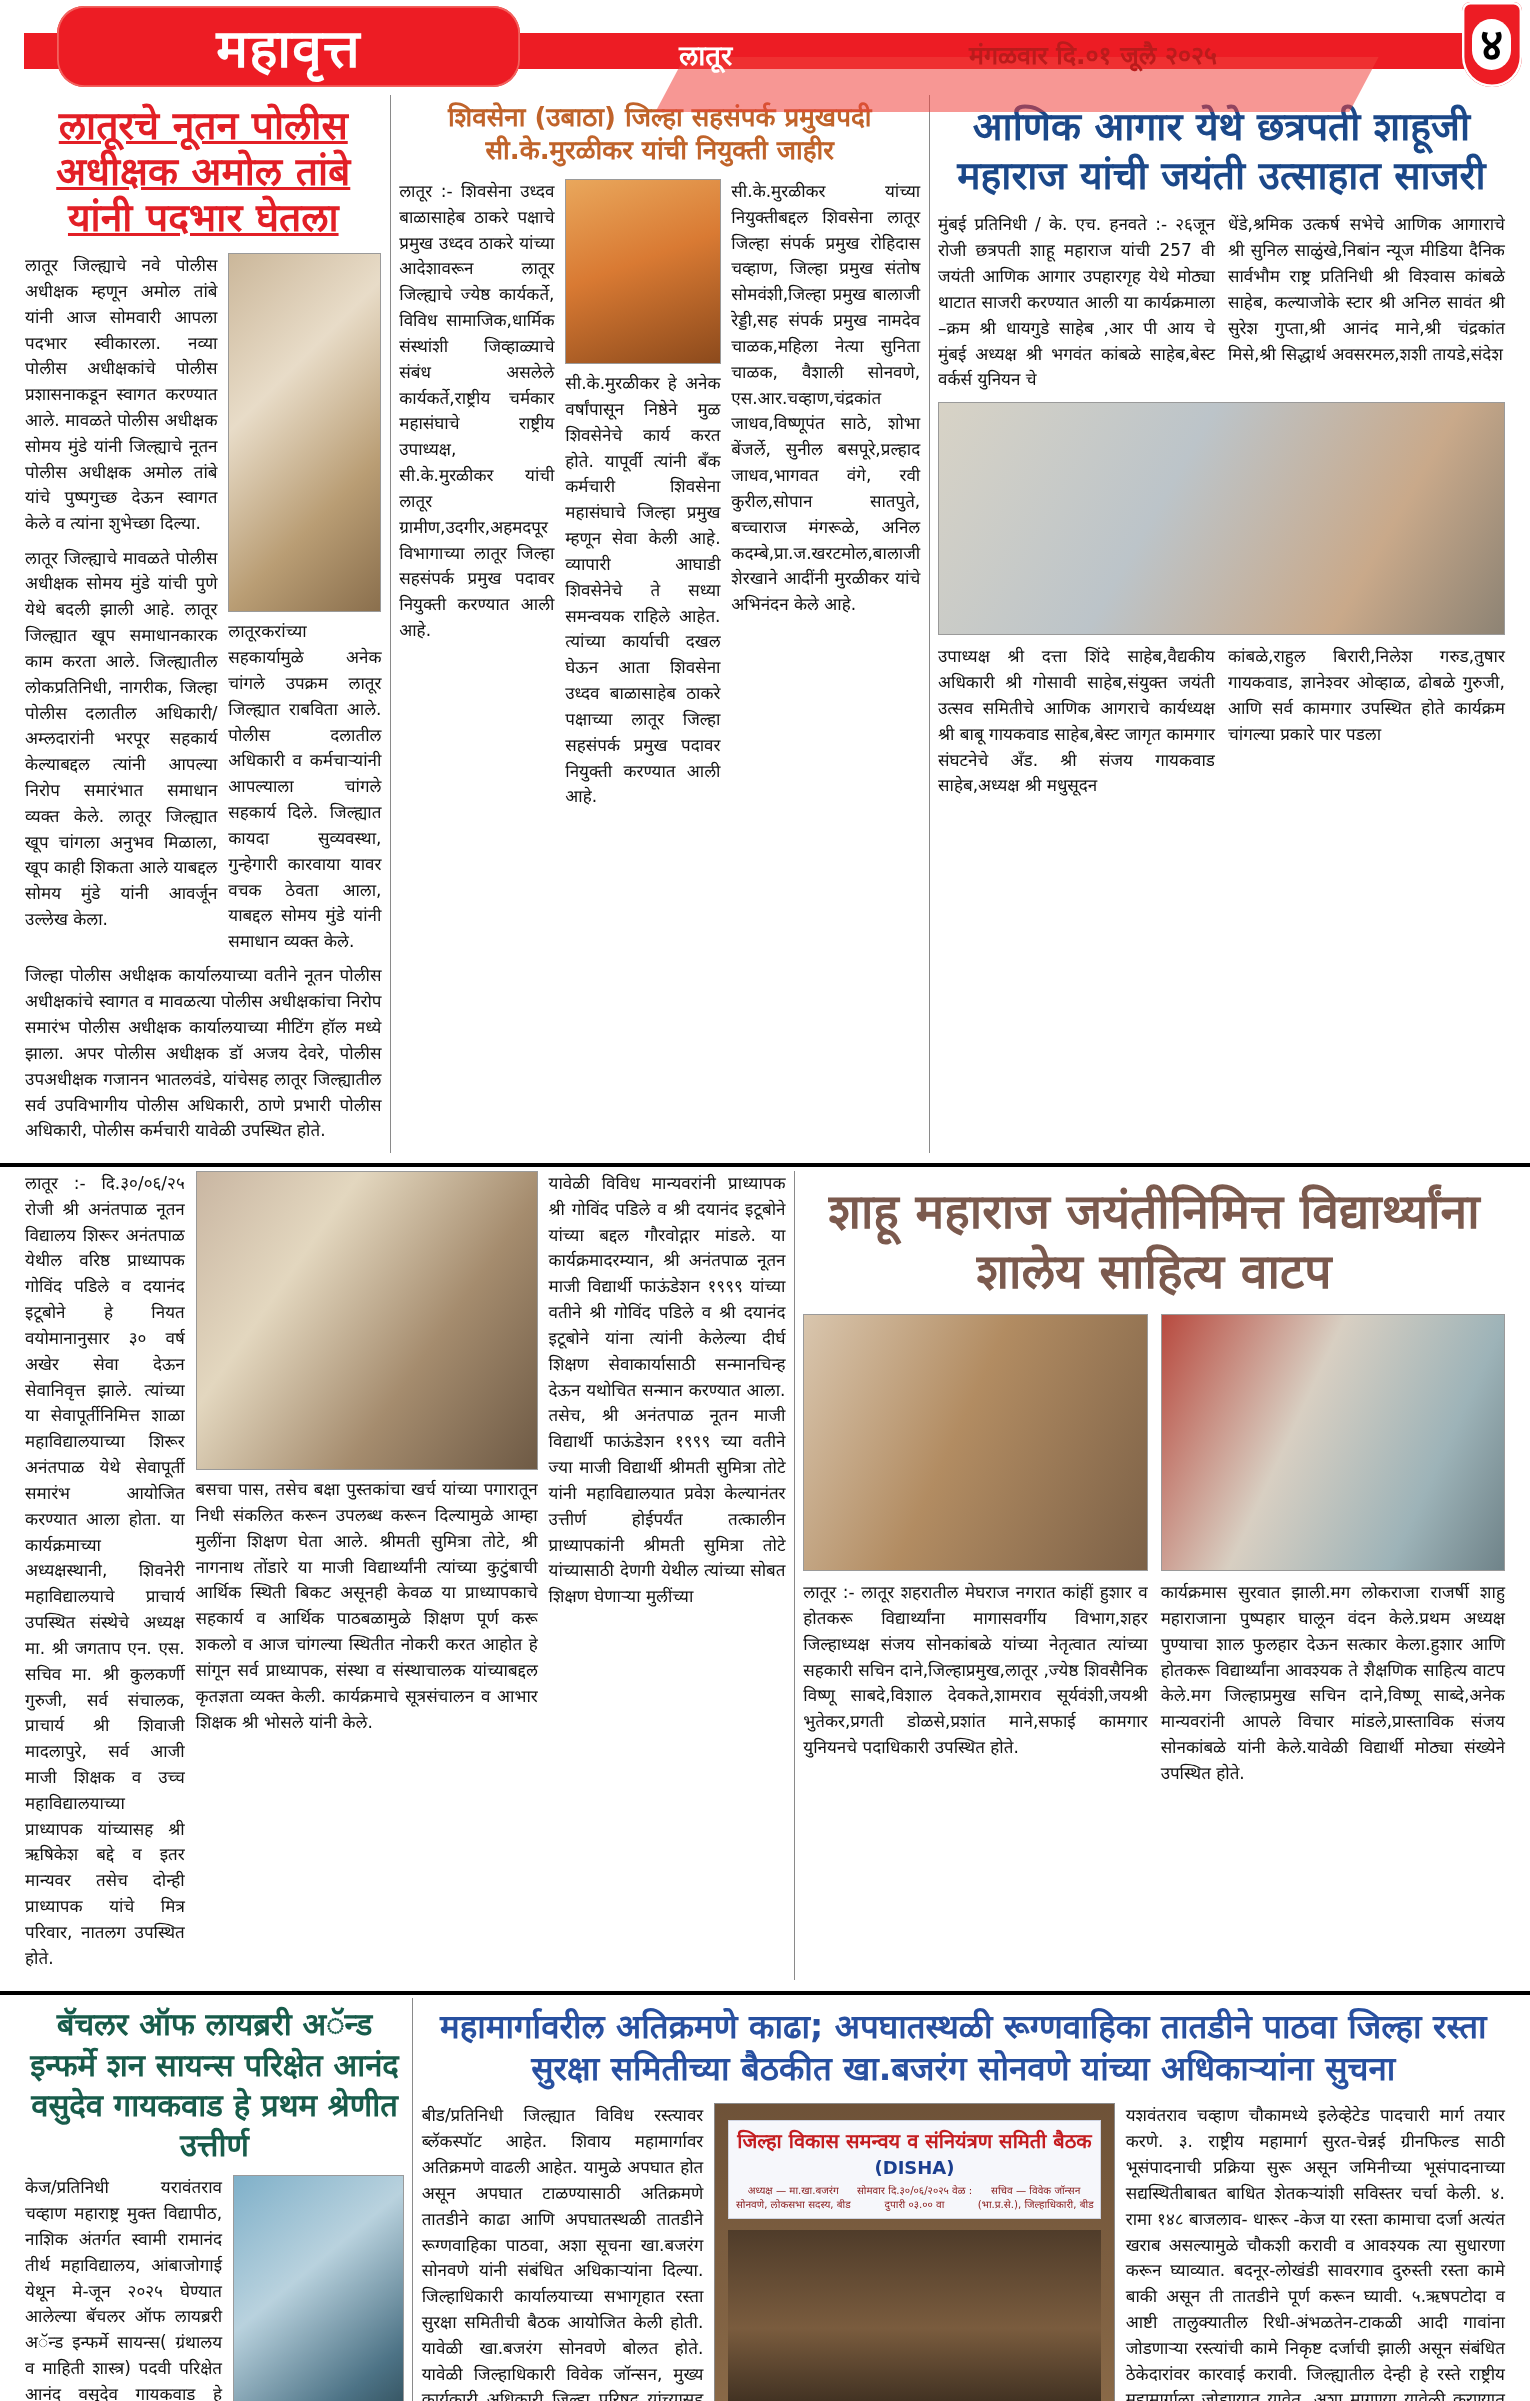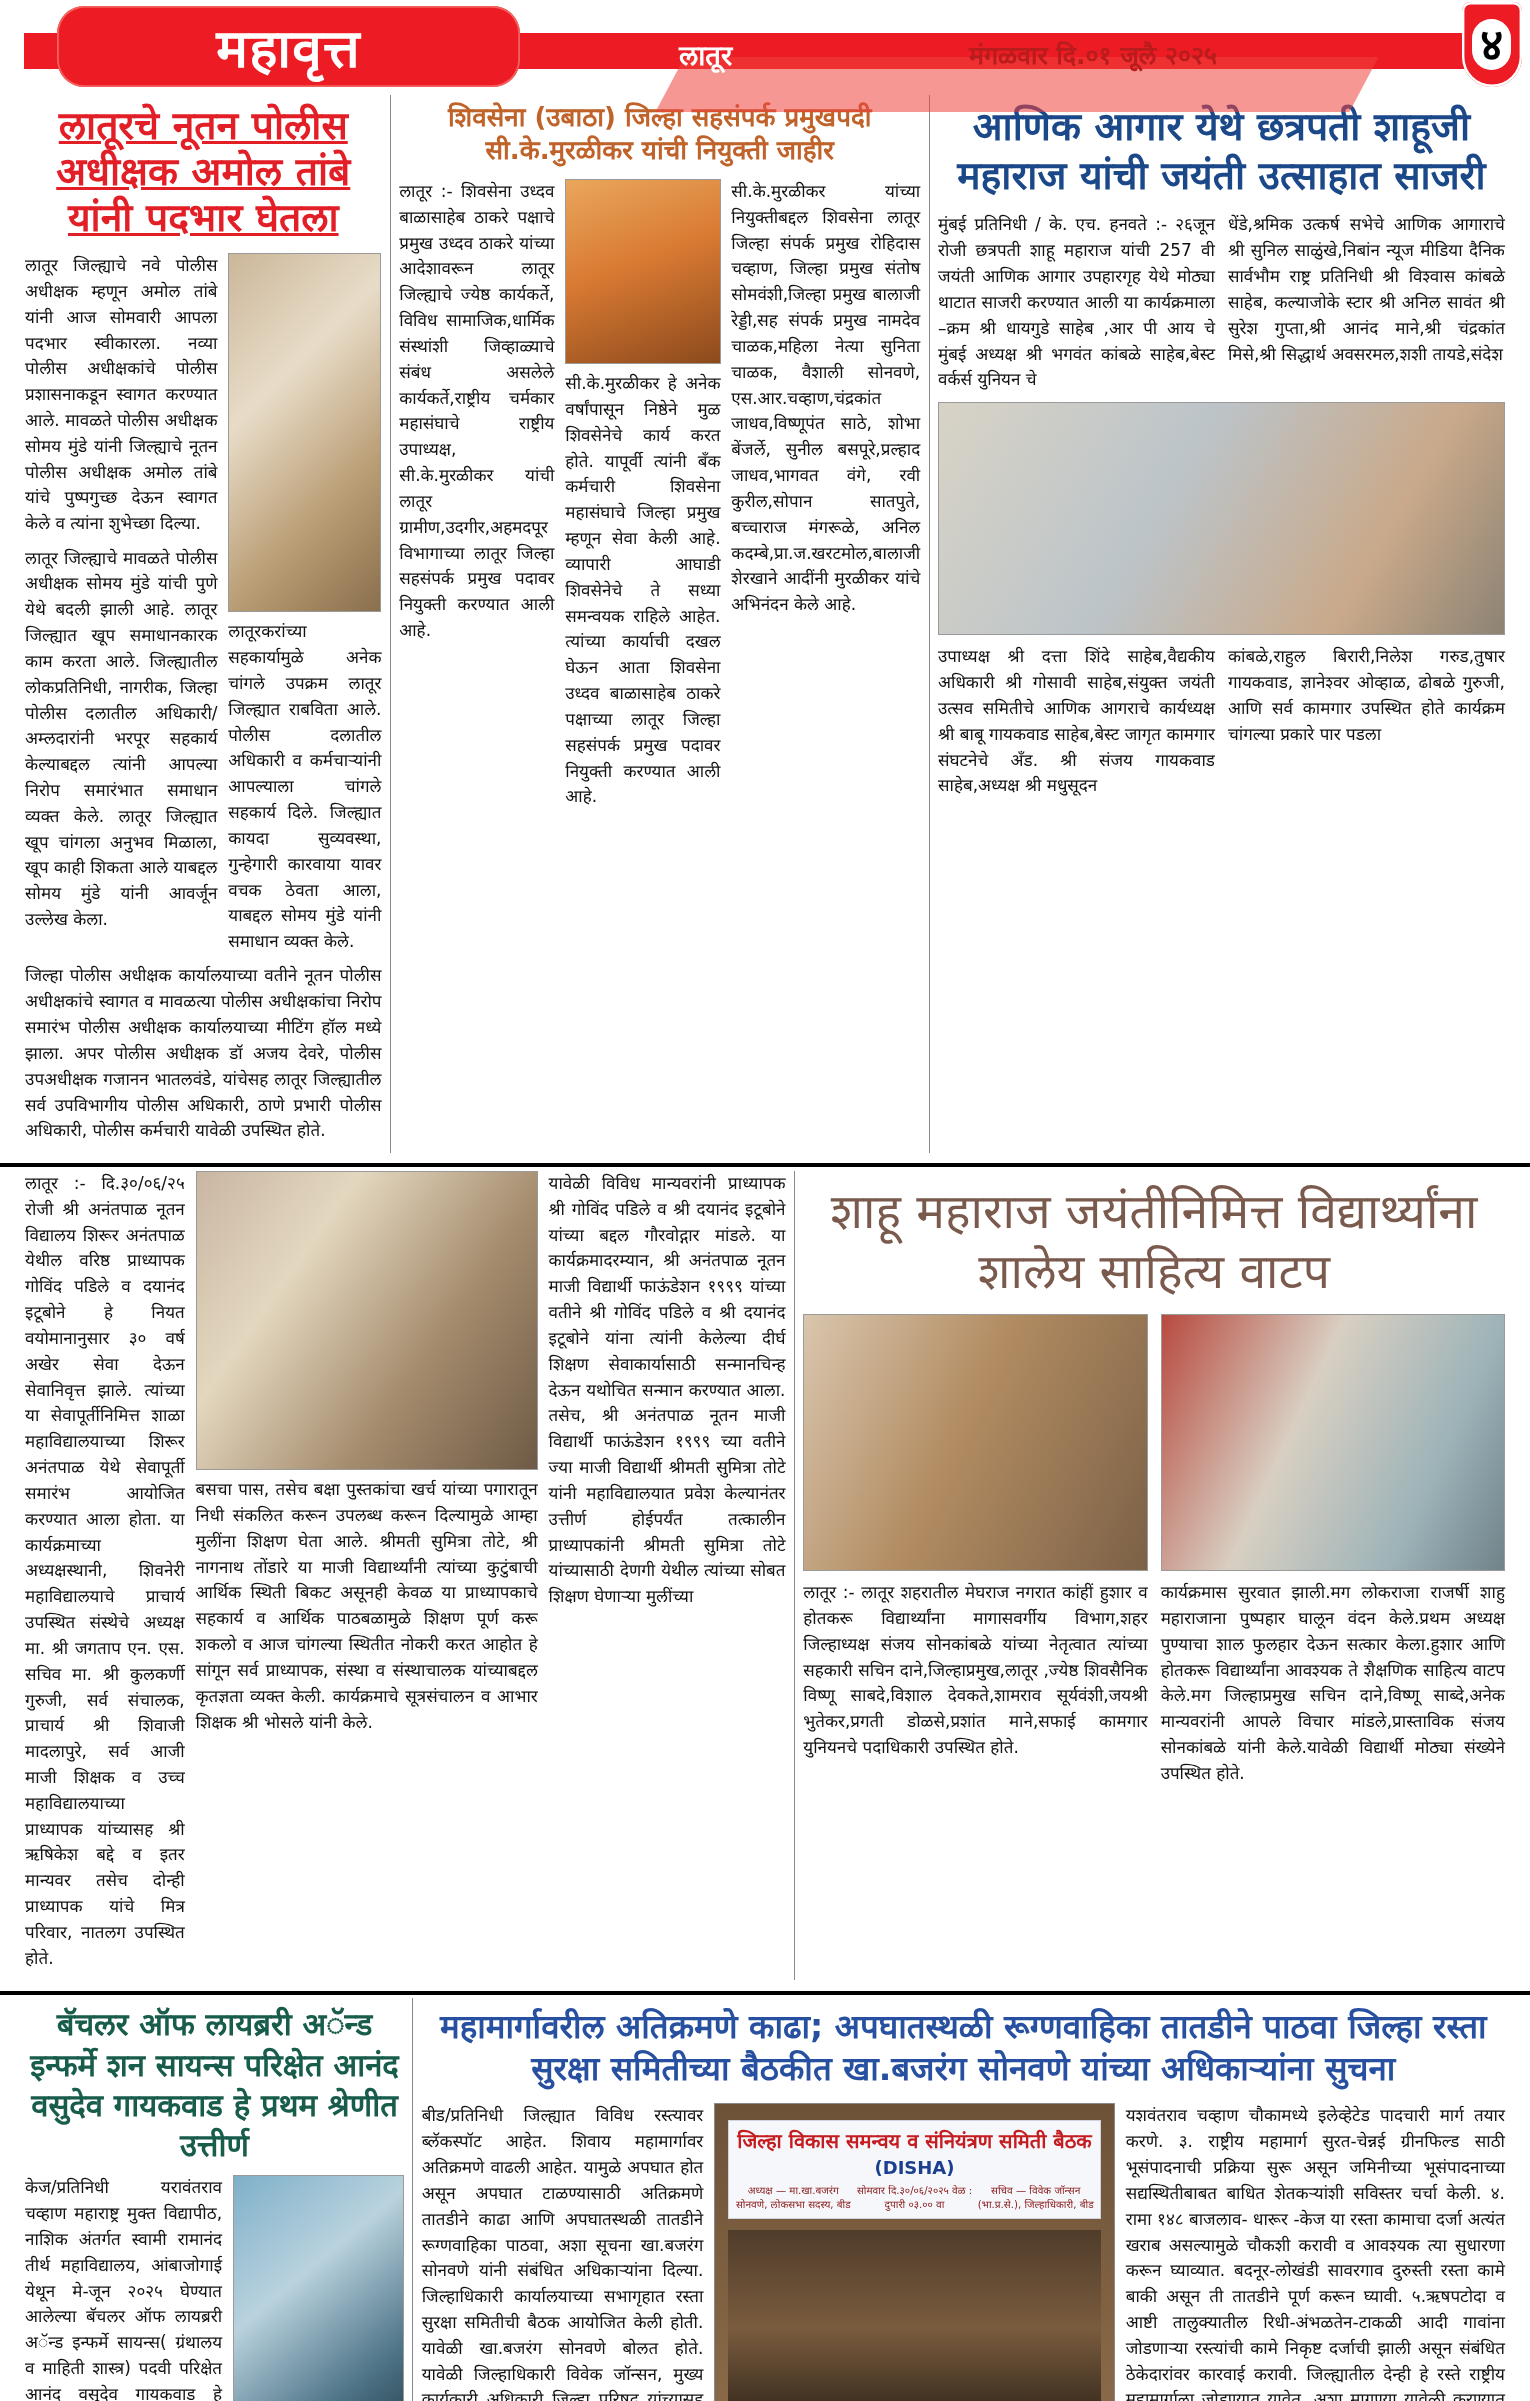--- a/index.html
+++ b/index.html
@@ -21,21 +21,21 @@
   
   .row { display:flex; padding:3.6px 16.7px 10.8px 16.7px; border-top:4.2px solid #000; }
   .row.first { border-top:none; }
   .col { padding:0 8.4px; }
   .vr { border-right:1.2px solid #8a8a8a; }
   p.body { font-size:17px; line-height:1.52; text-align:justify; margin-bottom:8.4px; }
   .h-red    { color:#e21f26; font-size:39px; line-height:1.18; font-weight:bold; text-align:center; margin:8.4px 0 12px;text-decoration:underline; }
   .h-orange { color:#c0632a; font-size:26px; line-height:1.3;  font-weight:bold; text-align:center; margin:6px 0 10.8px; }
   .h-blue-big { color:#1b4889; font-size:39px; line-height:1.25; font-weight:bold; text-align:center; margin:8.4px 0 12px; }
   .h-blue   { color:#1b4f9c; font-size:27.5px; line-height:1.35; font-weight:bold; text-align:center; margin:6px 0 10.8px; }
-  .h-brown  { color:#7b5a4e; font-size:48px; line-height:1.25; font-weight:normal; text-align:center; margin:9.6px 0 13px; }
+  .h-brown  { color:#7b5a4e; font-size:48px; line-height:1.25; font-weight:bold; text-align:center; margin:9.6px 0 13px; }
   .h-green  { color:#185c4b; font-size:31px; line-height:1.3;  font-weight:bold; text-align:center; margin:6px 0 9.6px; }
   .h-navy   { color:#2850a0; font-size:33px; line-height:1.3;  font-weight:bold; text-align:center; margin:7.2px 0 12px; }
 
   .photo { border:0.6px solid #9a9a9a; width:100%; }
   .ph-police   { height:359px; background:linear-gradient(135deg,#cbb79a 0%,#e8dcc8 35%,#b99d74 70%,#8a6f4d 100%); }
   .ph-portrait { height:185px; background:linear-gradient(160deg,#e9a75c 0%,#d97a33 45%,#8c4a1c 100%); }
   .ph-group    { height:233px; background:linear-gradient(120deg,#d8d3c6 0%,#bcc4c9 40%,#c9a98a 75%,#8d8374 100%); }
   .ph-event1   { height:299px; background:linear-gradient(125deg,#c9b6a2 0%,#e3d7bf 30%,#a58c6e 65%,#6e5a45 100%); }
   .ph-event2   { height:257px; background:linear-gradient(115deg,#d9c6ae 0%,#b28c62 45%,#7c6147 100%); }
   .ph-event3   { height:257px; background:linear-gradient(115deg,#b84a3f 0%,#d8cfc2 40%,#9db3b8 75%,#6f8389 100%); }

